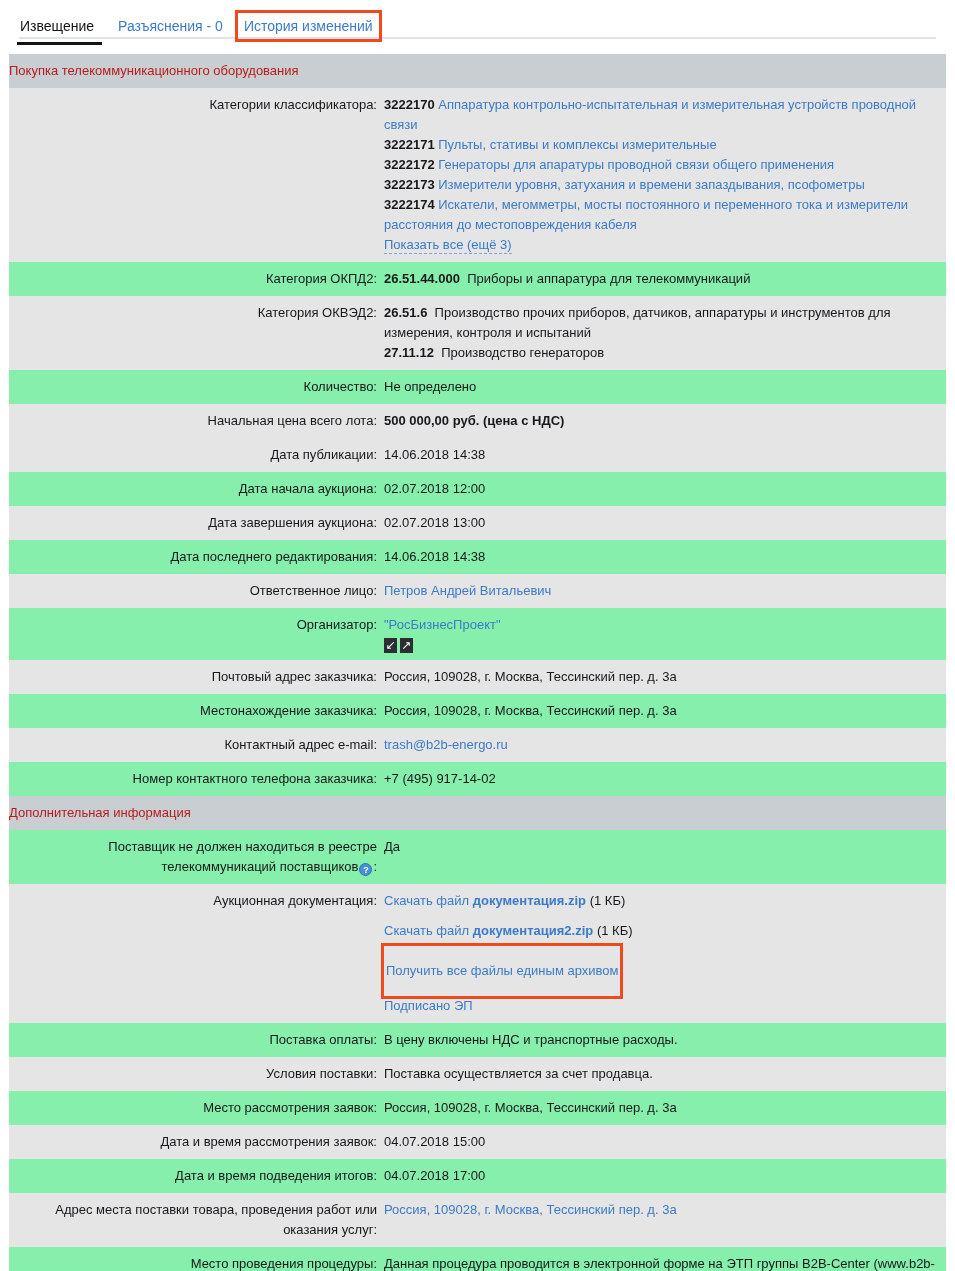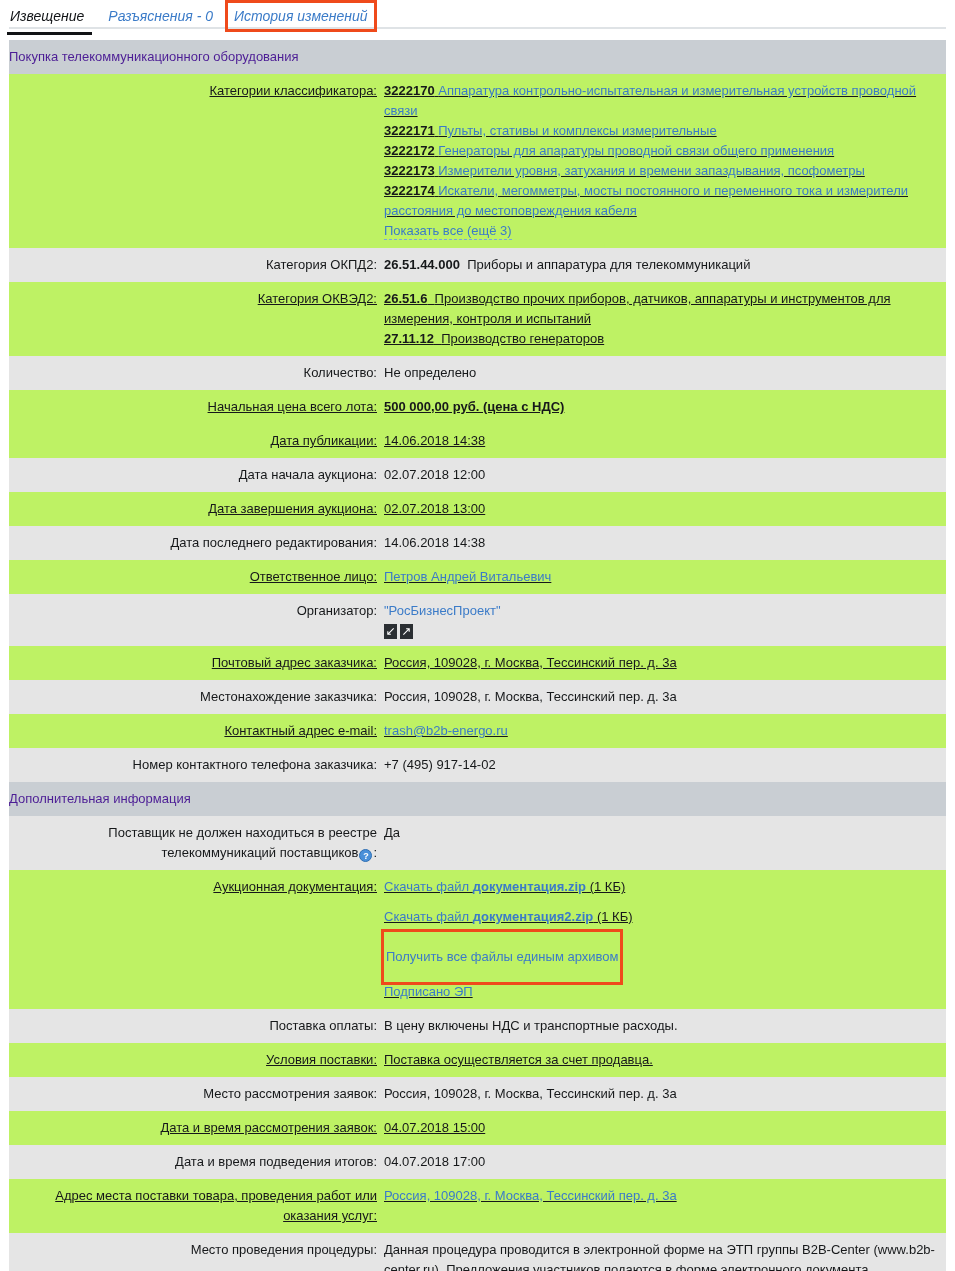--- a/index.html
+++ b/index.html
@@ -14,24 +14,23 @@
     font-size: 13px;
     color: #16181a;
     -webkit-font-smoothing: antialiased;
   }
 
   
   .tabbar {
     position: relative;
     height: 34px;
     padding: 0;
-    margin: 0;
+    margin: 10px;
     display: flex;
     align-items: flex-start;
-    font-style: italic;
   }
   .tabbar-underline {
     position: absolute;
     left: 9px;
     right: 9px;
     bottom: 5px;
     height: 2px;
     background: #dfe3e6;
   }
   .tab {
@@ -70,29 +69,29 @@
     width: 937px;
     margin: 6px 9px 0 9px;
     border-collapse: collapse;
     table-layout: fixed;
   }
   .info-table col.c-label { width: 375px; }
   .info-table col.c-value { width: 562px; }
 
   .section-head td {
     background: #c9ced3;
-    color: #4c1d95;
+    color: #b91c1c;
     font-size: 13px;
     padding: 5px 0 5px 9px;
     line-height: 16px;
     border: none;
   }
 
-  tr.row-a td { background: #bef264; text-decoration: underline; }
-  tr.row-b td { background: #e5e5e5; margin-left: 19px; }
+  tr.row-a td { background: #e5e5e5; }
+  tr.row-b td { background: #86efac; margin-left: 19px; }
 
   .info-table td {
     padding: 7px 0 7px 0;
     vertical-align: top;
     line-height: 20px;
     border: none;
   }
   td.label {
     text-align: right;
     padding-right: 7px;

